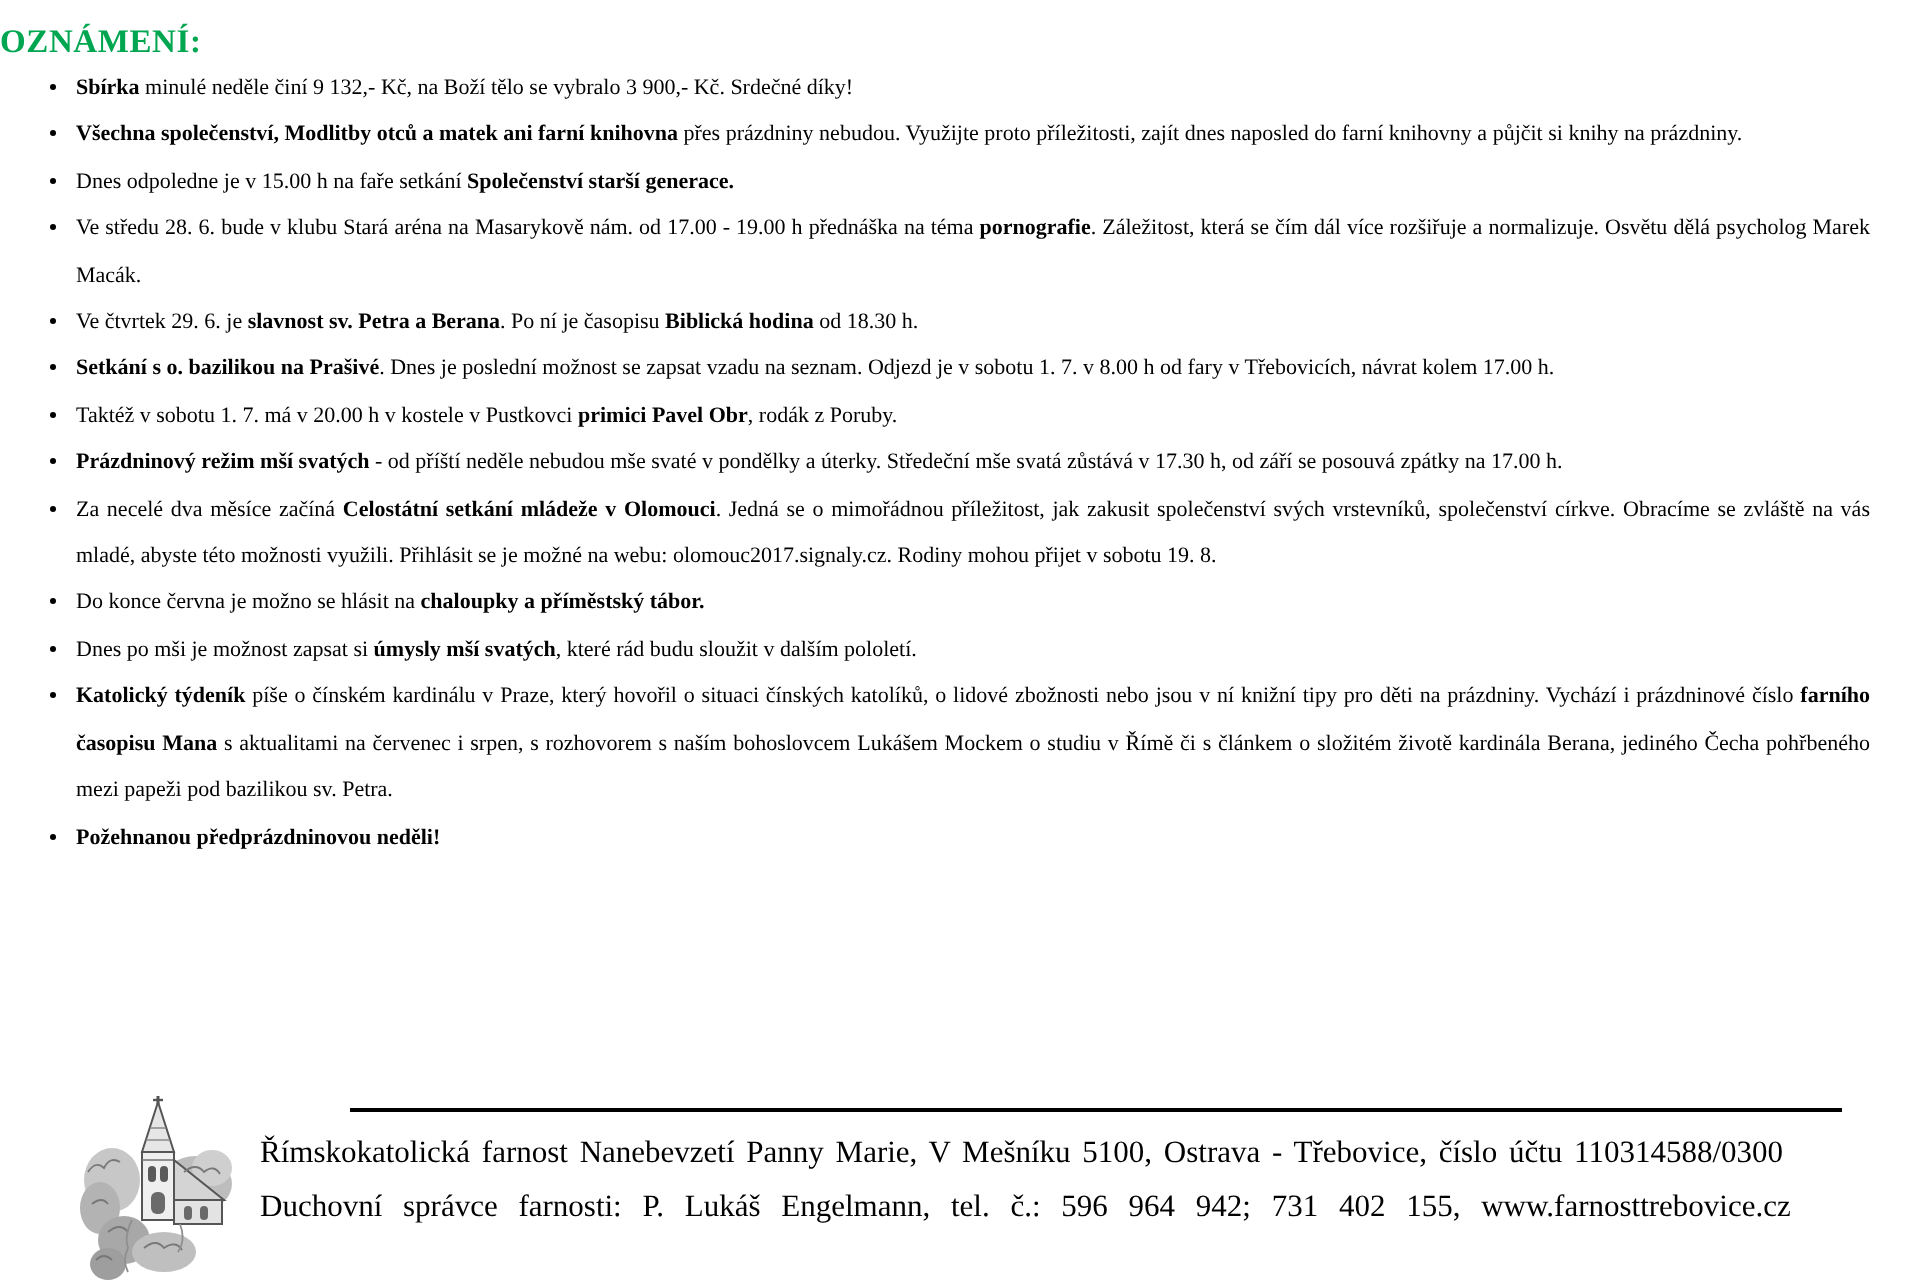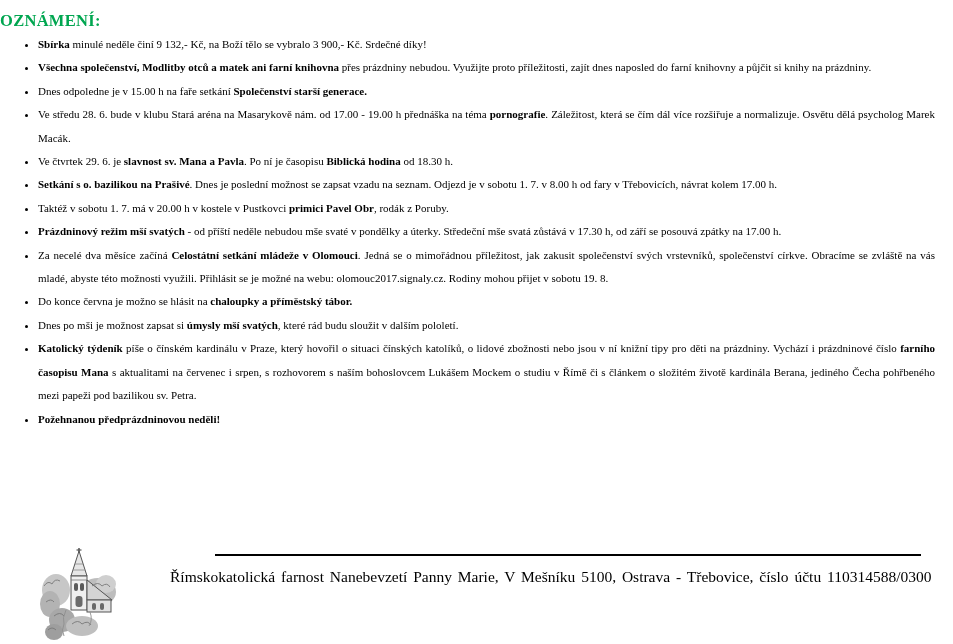--- a/index.html
+++ b/index.html
@@ -43,21 +43,20 @@
     left: 38px;
     top: 2px;
     width: 84px;
     height: 96px;
   }
   .footer-text {
     position: absolute;
     left: 130px;
     right: 22px;
     top: 10px;
-    margin-left: 40px;
   }
   .footer-rule {
     border: none;
     border-top: 2px solid #000000;
     margin: 0 10px 7px 45px;
   }
   .footer-line {
     font-size: 15.5px;
     line-height: 27px;
     white-space: nowrap;
@@ -70,21 +69,21 @@
 
 <div class="page">
 
   <div class="page-title" style="color: rgb(0, 166, 80);">OZNÁMENÍ:</div>
 
   <ul class="announcements">
       <li><b>Sbírka</b><span> minulé neděle činí 9 132,- Kč, na Boží tělo se vybralo 3 900,- Kč. Srdečné díky!</span></li>
       <li><b>Všechna společenství, Modlitby otců a matek ani farní knihovna</b><span> přes prázdniny nebudou. Využijte proto příležitosti, zajít dnes naposled do farní knihovny a půjčit si knihy na prázdniny.</span></li>
       <li><span>Dnes odpoledne je v 15.00 h na faře setkání </span><b>Společenství starší generace.</b></li>
       <li><span>Ve středu 28. 6. bude v klubu Stará aréna na Masarykově nám. od 17.00 - 19.00 h přednáška na téma </span><b>pornografie</b><span>. Záležitost, která se čím dál více rozšiřuje a normalizuje. Osvětu dělá psycholog Marek Macák.</span></li>
-      <li><span>Ve čtvrtek 29. 6. je </span><b>slavnost sv. Mana a Pavla</b><span>. Po ní je časopisu </span><b>Biblická hodina</b><span> od 18.30 h.</span></li>
+      <li><span>Ve čtvrtek 29. 6. je </span><b>slavnost sv. Petra a Berana</b><span>. Po ní je časopisu </span><b>Biblická hodina</b><span> od 18.30 h.</span></li>
       <li><b>Setkání s o. bazilikou na Prašivé</b><span>. Dnes je poslední možnost se zapsat vzadu na seznam. Odjezd je v sobotu 1. 7. v 8.00 h od fary v Třebovicích, návrat kolem 17.00 h.</span></li>
       <li><span>Taktéž v sobotu 1. 7. má v 20.00 h v kostele v Pustkovci </span><b>primici Pavel Obr</b><span>, rodák z Poruby.</span></li>
       <li><b>Prázdninový režim mší svatých</b><span> - od příští neděle nebudou mše svaté v pondělky a úterky. Středeční mše svatá zůstává v 17.30 h, od září se posouvá zpátky na 17.00 h.</span></li>
       <li><span>Za necelé dva měsíce začíná </span><b>Celostátní setkání mládeže v Olomouci</b><span>. Jedná se o mimořádnou příležitost, jak zakusit společenství svých vrstevníků, společenství církve. Obracíme se zvláště na vás mladé, abyste této možnosti využili. Přihlásit se je možné na webu: olomouc2017.signaly.cz. Rodiny mohou přijet v sobotu 19. 8.</span></li>
       <li><span>Do konce června je možno se hlásit na </span><b>chaloupky a příměstský tábor.</b></li>
       <li><span>Dnes po mši je možnost zapsat si </span><b>úmysly mší svatých</b><span>, které rád budu sloužit v dalším pololetí.</span></li>
       <li><b>Katolický týdeník</b><span> píše o čínském kardinálu v Praze, který hovořil o situaci čínských katolíků, o lidové zbožnosti nebo jsou v ní knižní tipy pro děti na prázdniny. Vychází i prázdninové číslo </span><b>farního časopisu Mana</b><span> s aktualitami na červenec i srpen, s rozhovorem s naším bohoslovcem Lukášem Mockem o studiu v Římě či s článkem o složitém životě kardinála Berana, jediného Čecha pohřbeného mezi papeži pod bazilikou sv. Petra.</span></li>
       <li><b>Požehnanou předprázdninovou neděli!</b></li>
     </ul>
 
@@ -116,16 +115,17 @@
         <rect x="54" y="57" width="4" height="7" rx="2" fill="#6a6a6a"></rect>
         <rect x="62" y="57" width="4" height="7" rx="2" fill="#6a6a6a"></rect>
 
         <path d="M6 40 q4 -6 8 -2 q3 -6 8 -3 M8 56 q5 -4 8 0 M54 40 q6 -5 10 0 q5 -4 8 1 M16 70 q6 -5 10 0 M34 78 q6 -5 10 0 q6 -4 9 1 M10 84 q4 -4 8 0" stroke="#787878" stroke-width="0.9" fill="none"></path>
         <path d="M28 64 q-4 8 -2 14 q-3 6 0 12 M52 66 q3 8 -1 14" stroke="#8f8f8f" stroke-width="0.9" fill="none"></path>
       </svg>
     </div>
     <div class="footer-text">
       <hr class="footer-rule">
       <div class="footer-line l1">Římskokatolická farnost Nanebevzetí Panny Marie, V Mešníku 5100,  Ostrava - Třebovice,  číslo účtu 110314588/0300</div>
+      <div class="footer-line l2">Duchovní správce farnosti: P. Lukáš Engelmann, tel. č.: 596 964 942; 731 402 155, www.farnosttrebovice.cz</div>
     </div>
   </div>
 
 </div>
 
 </body></html>

